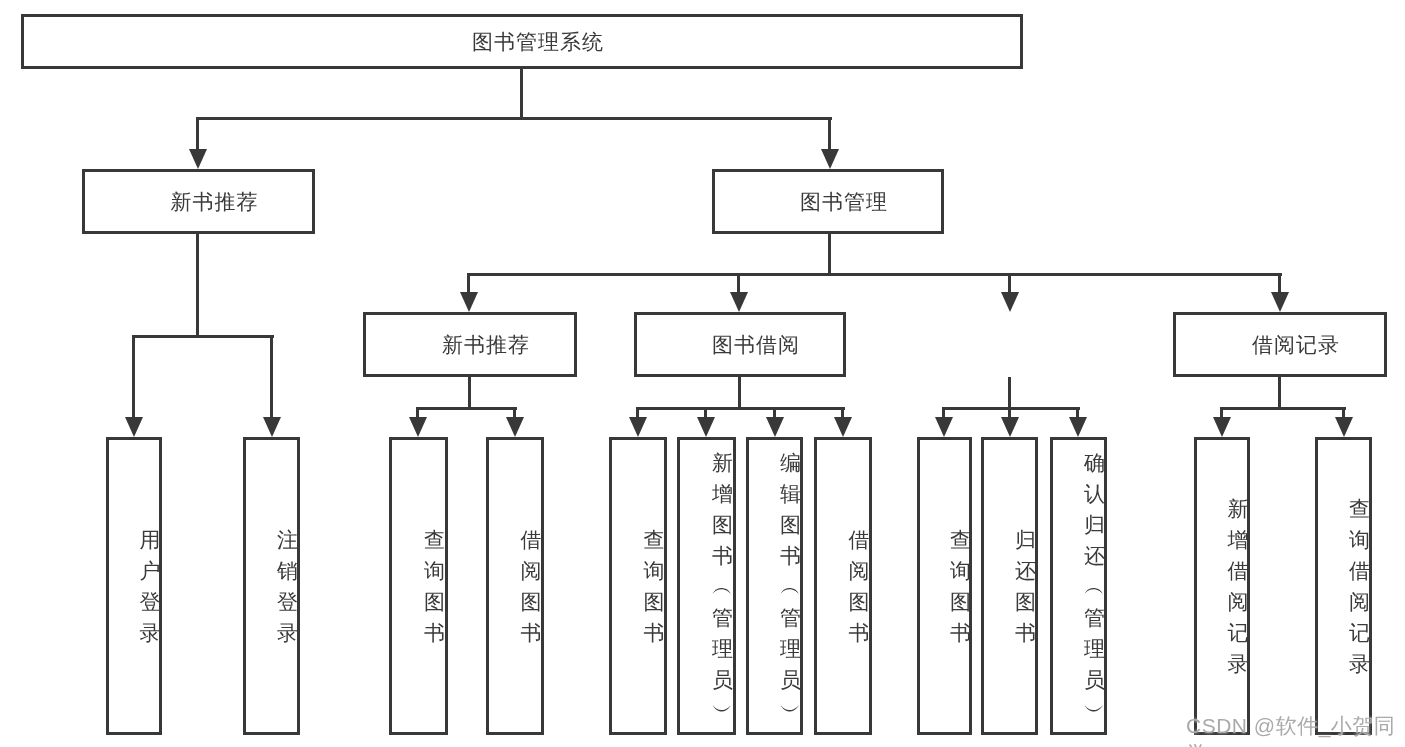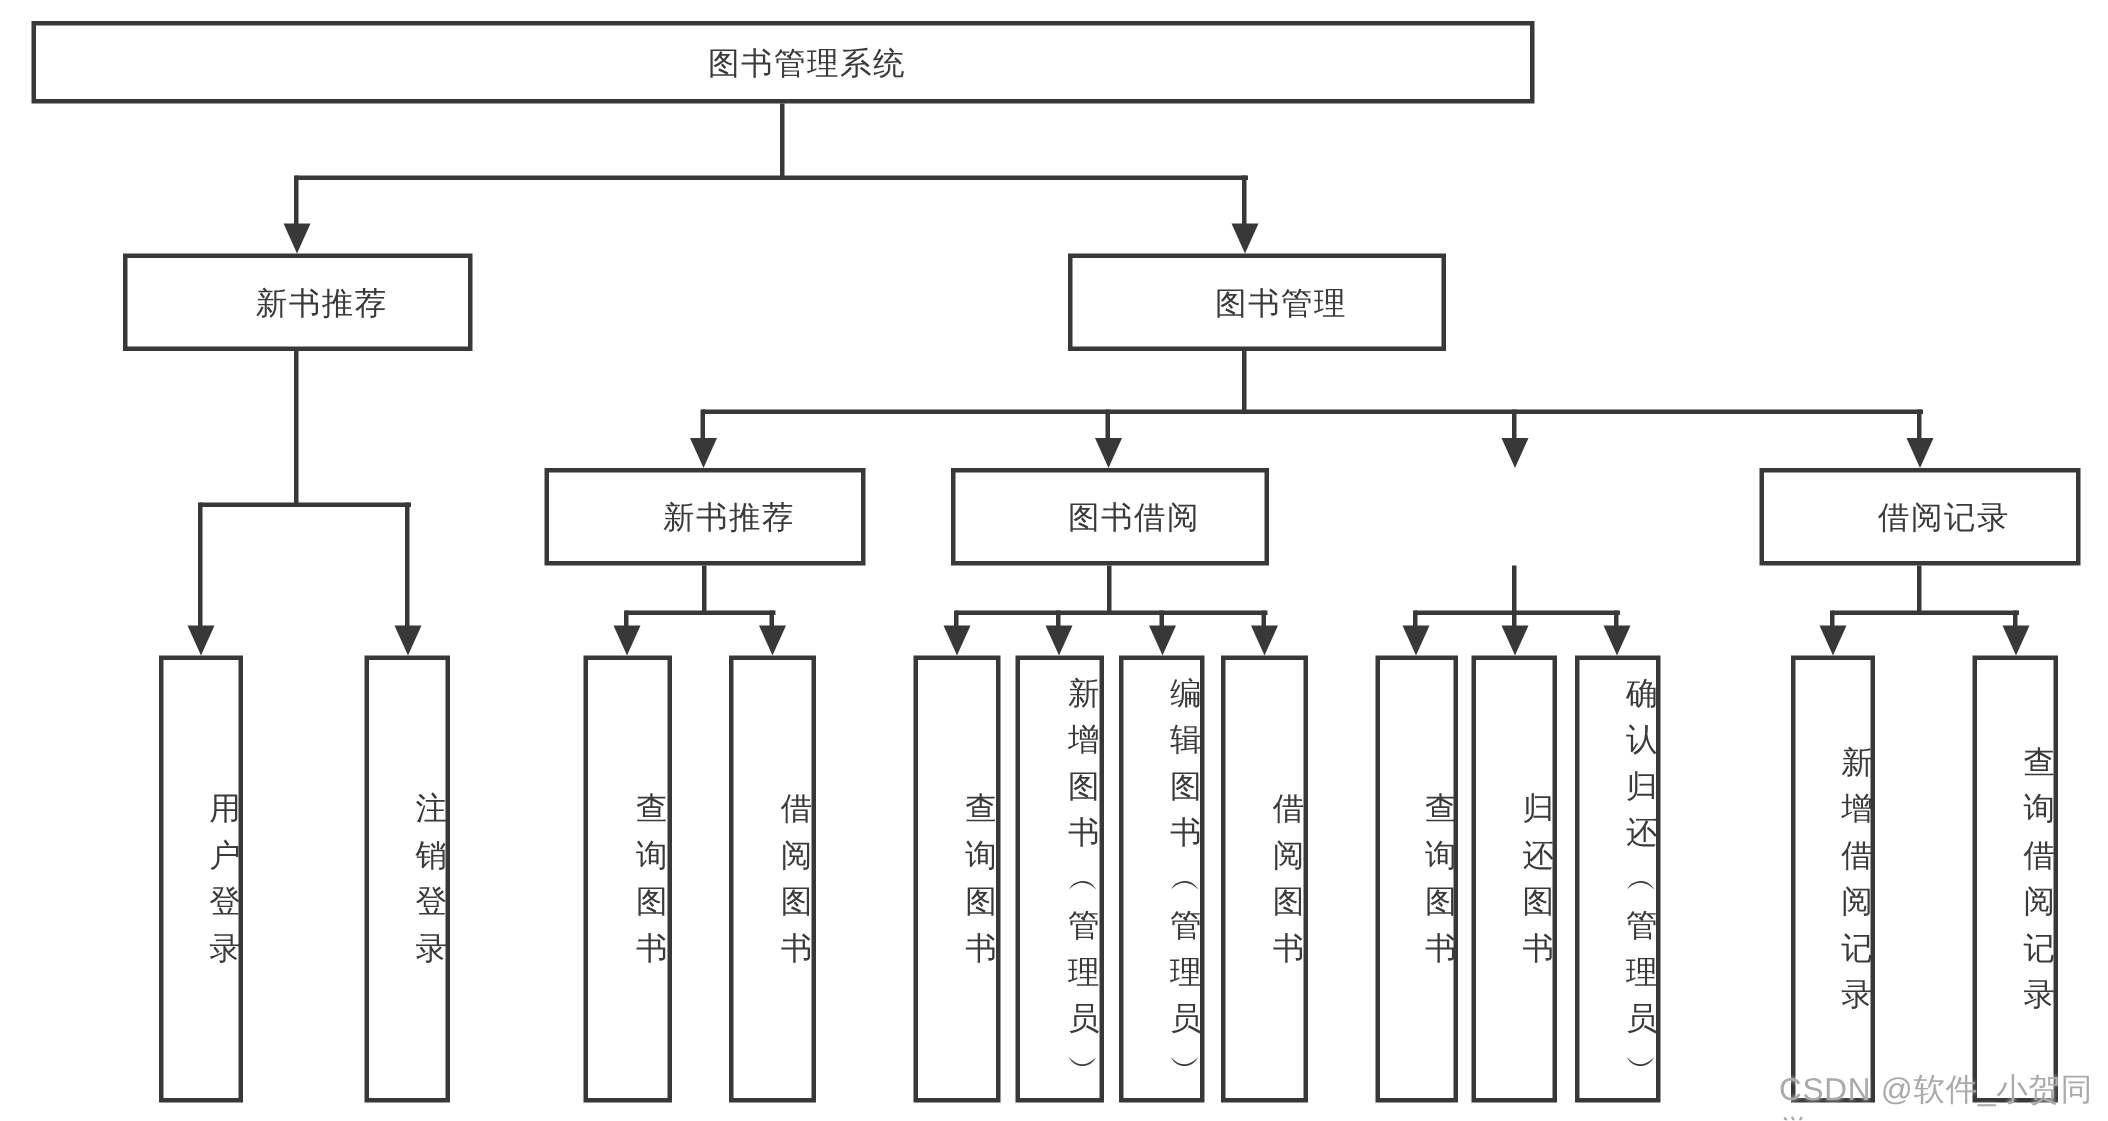--- a/index.html
+++ b/index.html
@@ -51,21 +51,21 @@
 
 <div id="stage">
 
   <div class="box hlabel" style="left:21px;top:14px;width:1002px;height:55px;">
     <span>图书管理系统</span>
   </div>
 
   <div class="box hlabel" style="left:82px;top:169px;width:233px;height:65px;">
     <span>新书推荐</span>
   </div>
-  <div class="box hlabel" style="left:712px;top:169px;width:252px;height:65px;text-align:right;">
+  <div class="box hlabel" style="left:712px;top:169px;width:232px;height:65px;text-align:right;">
     <span>图书管理</span>
   </div>
 
   <div class="box hlabel" style="left:634px;top:312px;width:212px;height:65px;">
     <span>图书借阅</span>
   </div>
   <div class="box hlabel" style="left:363px;top:312px;width:214px;height:65px;">
     <span>新书推荐</span>
   </div>
   <div class="box hlabel" style="left:1173px;top:312px;width:214px;height:65px;">

